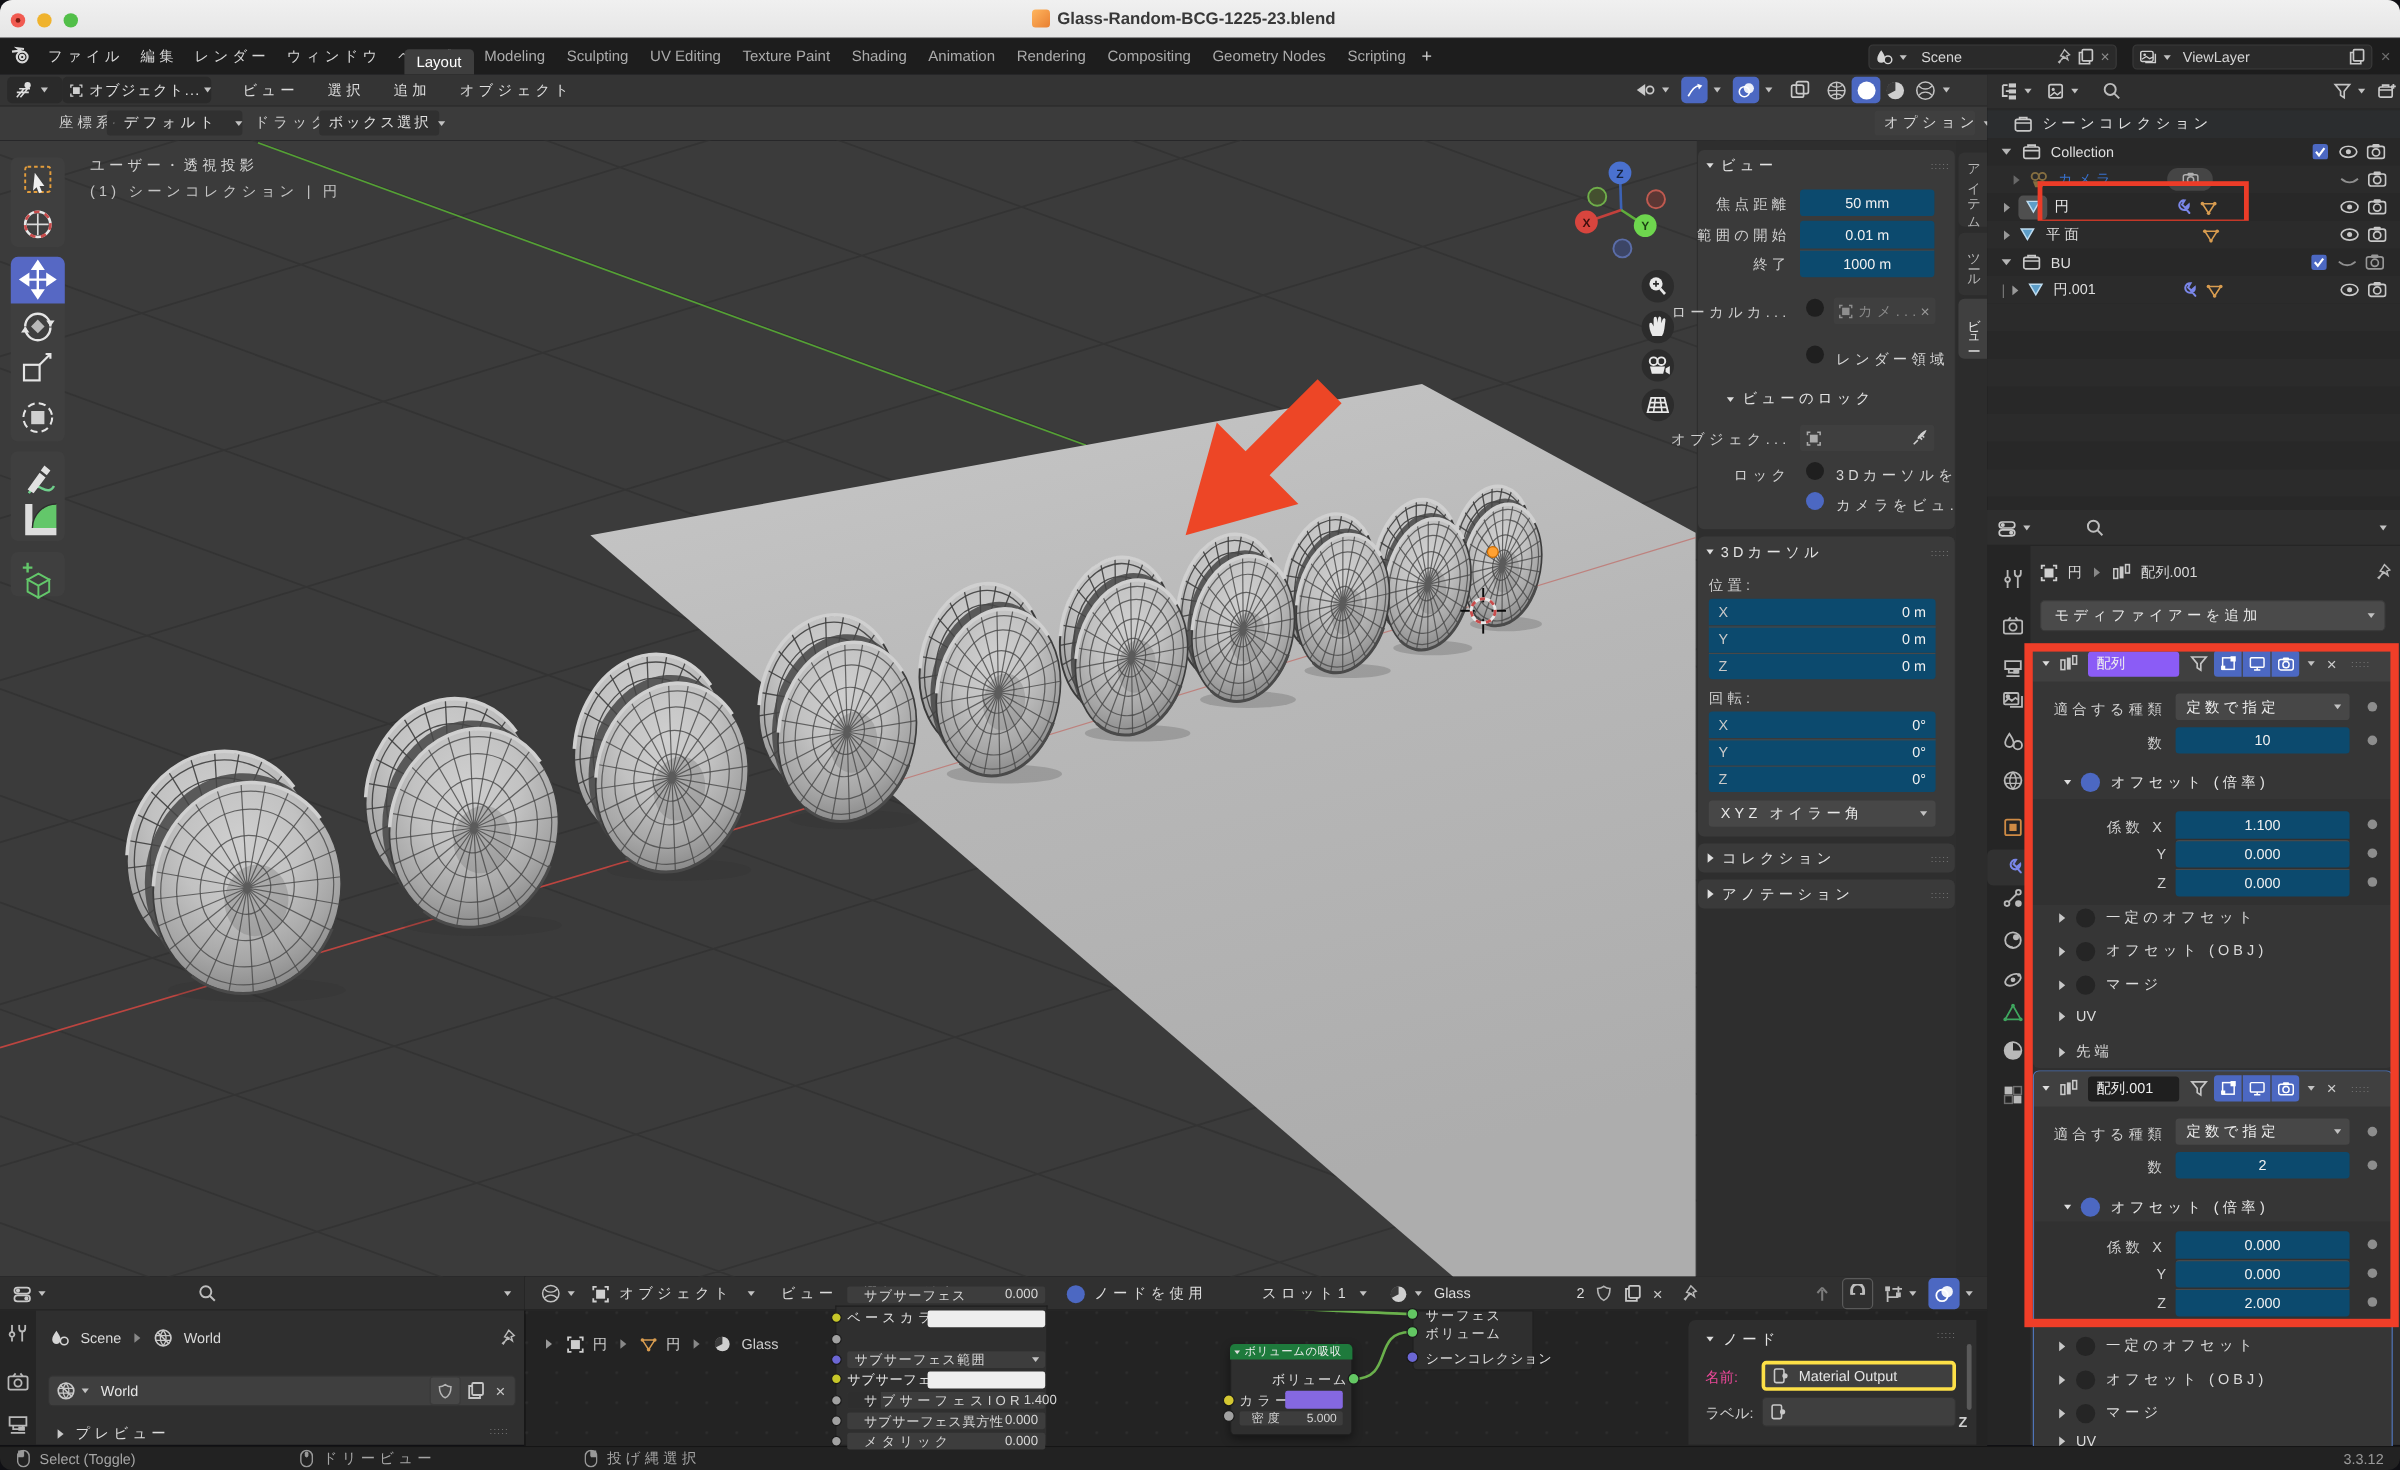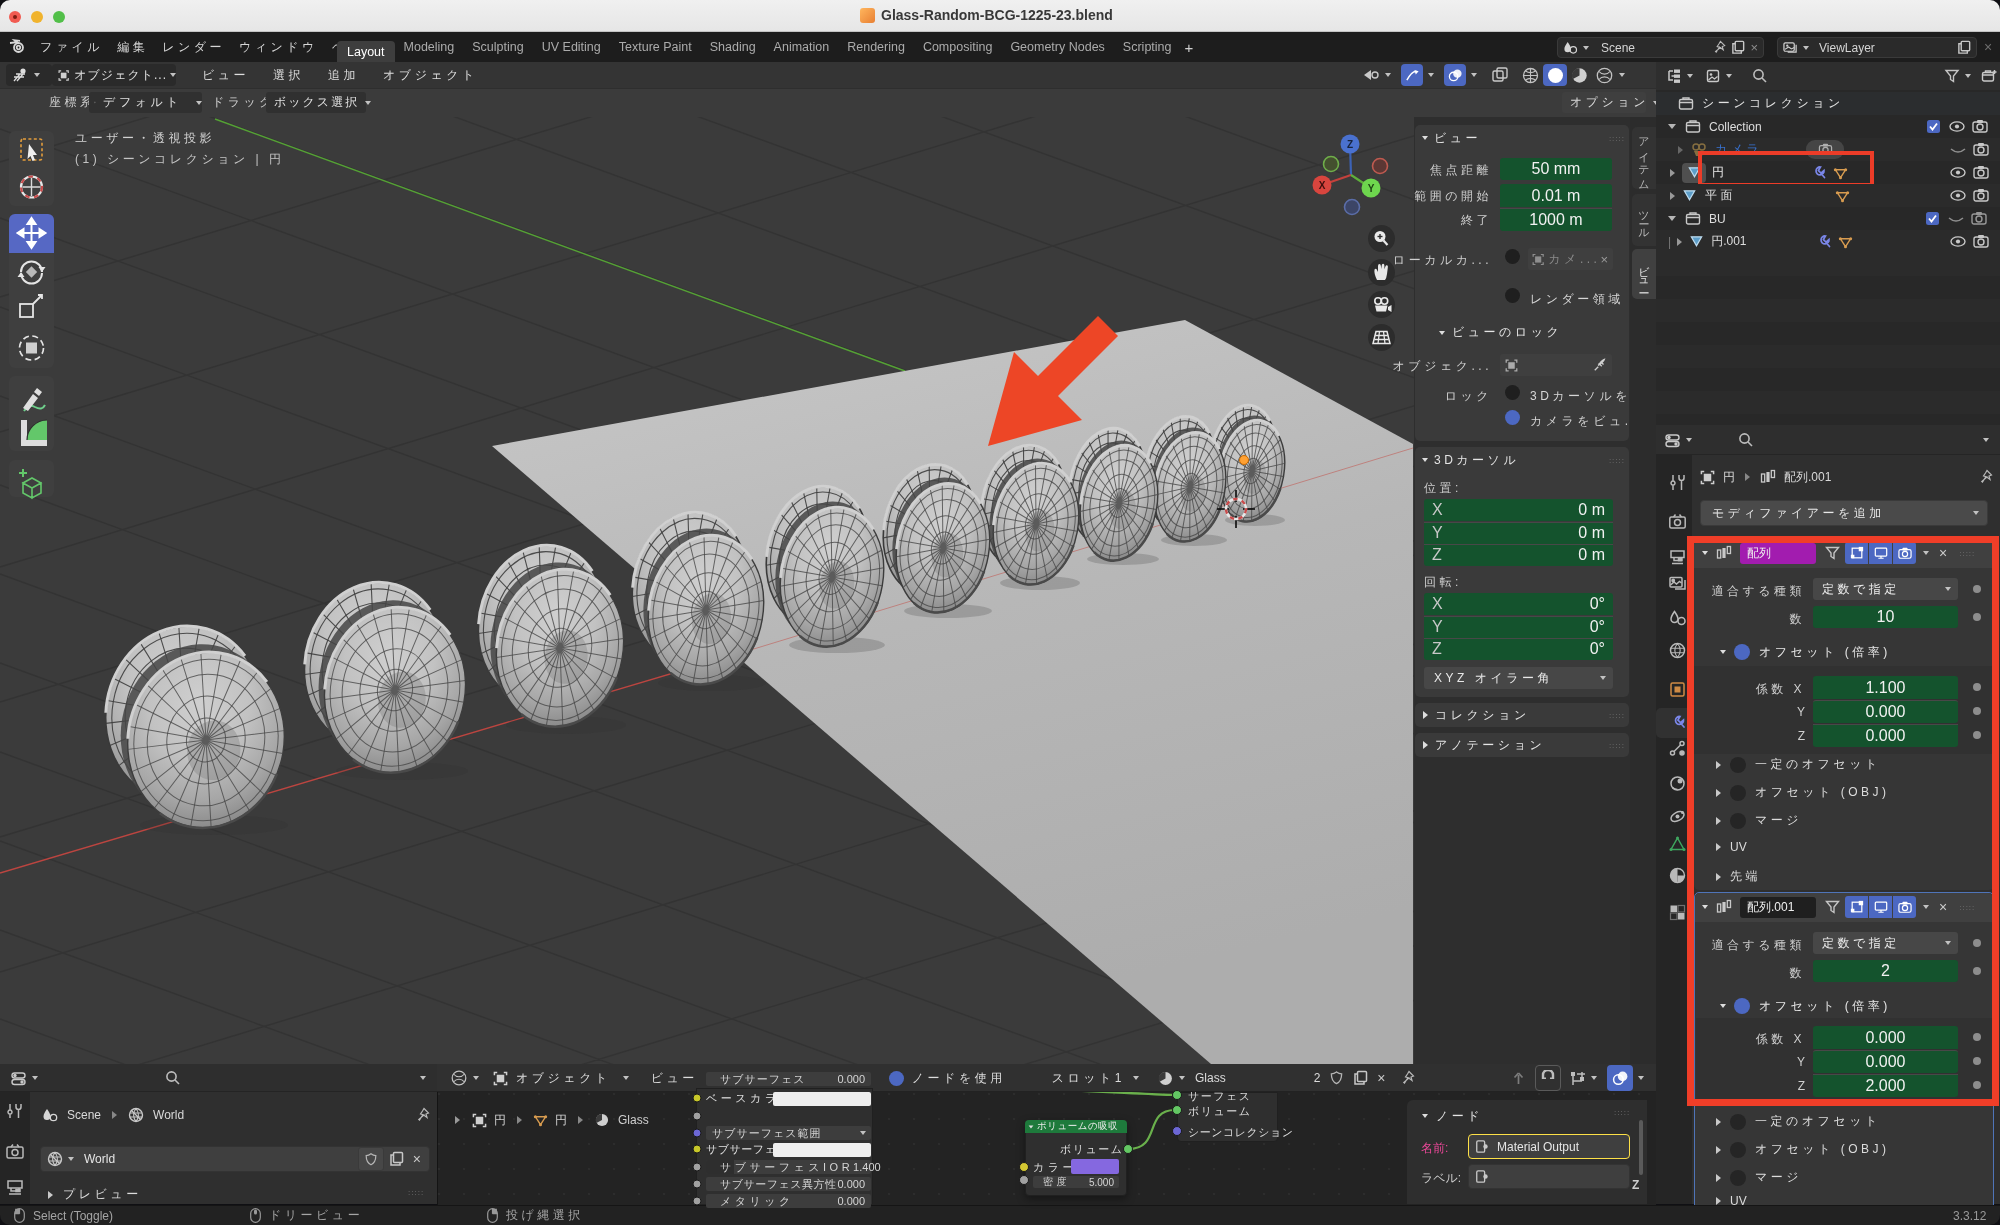--- a/index.html
+++ b/index.html
@@ -4,21 +4,21 @@
 *{margin:0;padding:0;box-sizing:border-box}
 html,body{width:2000px;height:1225px;overflow:hidden;background:#101014}
 body{font-family:"Liberation Sans",sans-serif;position:relative;font-size:12px;
 -webkit-font-smoothing:antialiased}
 .abs{position:absolute}
 .jp{letter-spacing:3.5px}
 .row{display:flex;align-items:center;white-space:nowrap}
 .chev{width:0;height:0;border-left:3.5px solid transparent;border-right:3.5px solid transparent;border-top:4.5px solid #c2c2c2;display:inline-block;margin-left:5px}
 .tri-r{width:0;height:0;border-top:4px solid transparent;border-bottom:4px solid transparent;border-left:5px solid #999;display:inline-block}
 .tri-d{width:0;height:0;border-left:4px solid transparent;border-right:4px solid transparent;border-top:5px solid #b5b5b5;display:inline-block}
-.fld{background:#14532d;border-radius:3px;color:#f1f1f1;display:flex;align-items:center;justify-content:center;font-size:16px}
+.fld{background:#0c4a6e;border-radius:3px;color:#f1f1f1;display:flex;align-items:center;justify-content:center;font-size:12px}
 .lblr{color:#cfcfcf;text-align:right;font-size:12px;overflow:hidden;white-space:nowrap}
 .dot{width:8px;height:8px;border-radius:50%;background:#8d8d8d}
 .ddot{width:15px;height:15px;border-radius:50%;background:#1f1f1f}
 .bdot{width:15px;height:15px;border-radius:50%;background:#4c68c2}
 svg.ic{display:inline-block;vertical-align:middle}
 .panhdr{color:#e4e4e4;font-size:12px}
 .grip{color:#787878;font-size:8px;letter-spacing:1px}
 </style></head>
 <body>
 <svg width="0" height="0" style="position:absolute">
@@ -1048,21 +1048,21 @@
 <div class="abs" style="left:1694px;top:538px;width:300px;height:352px;background:#363636;border-radius:5px"></div>
 <div class="abs" style="left:1694px;top:538px;width:300px;height:30px;background:#404040;border-radius:5px 5px 0 0"></div>
 <div class="abs row" style="left:1702px;top:538px;height:30px">
 <span class="chev" style="margin:0;border-top-color:#dedede"></span>
     <span style="width:8px"></span>
 <svg class="ic" width="16" height="16" viewBox="0 0 16 16">
       <rect x="1.5" y="5" width="3.2" height="8" fill="none" stroke="#c9c9c9" stroke-width="1.3"></rect>
       <rect x="6.4" y="3" width="3.2" height="10" fill="#c9c9c9"></rect>
       <rect x="11.3" y="1.5" width="3.2" height="7" fill="none" stroke="#c9c9c9" stroke-width="1.3"></rect>
     </svg>
-<span class="row" style="margin-left:8px;width:76px;height:21px;background:#a21caf;border-radius:3px;color:#efefef;padding-left:7px">配列</span>
+<span class="row" style="margin-left:8px;width:76px;height:21px;background:#8b5cf6;border-radius:3px;color:#efefef;padding-left:7px">配列</span>
 <span style="width:8px"></span>
 <svg class="ic" width="17" height="16" viewBox="0 0 16 16">
       <use href="#funnel"></use>
     </svg>
     <span style="width:4px"></span>
 <span class="row" style="width:23px;height:22px;background:#4c68c2;border-radius:3px 0 0 3px;justify-content:center">
       <svg width="14" height="14" viewBox="0 0 16 16">
         <rect x="2.5" y="2.5" width="11" height="11" fill="none" stroke="#fff" stroke-width="1.4"></rect>
         <rect x="10" y="1" width="5" height="5" fill="#fff"></rect>
         <rect x="1" y="10" width="4" height="4" fill="#fff"></rect>
@@ -1492,21 +1492,21 @@
 <circle cx="7" cy="46" r="4.5" fill="#6c67d5" stroke="#1a1a1a"></circle>
   </svg>
 
 <div class="abs" style="left:1407px;top:1100px;width:240px;height:104px;background:#2e2e2e;border-radius:6px 0 0 0"></div>
 <div class="abs row" style="left:1417px;top:1106px;height:20px">
     <span class="chev" style="margin-right:8px;border-top-color:#dedede"></span>
     <span class="panhdr jp">ノード</span>
   </div>
 <div class="abs grip" style="left:1614px;top:1108px">:::::</div>
 <div class="abs" style="left:1421px;top:1140px;color:#ec4899">名前:</div>
-<div class="abs row" style="left:1468px;top:1134px;width:162px;height:25px;background:#3f3f3f;border-radius:4px;border:1px solid #fde047;color:#e5e5e5">
+<div class="abs row" style="left:1468px;top:1134px;width:162px;height:25px;background:#3f3f3f;border-radius:4px;border:3px solid #fde047;color:#e5e5e5">
 <svg class="ic" style="margin-left:6px" width="14" height="15" viewBox="0 0 16 16">
       <rect x="2" y="1.5" width="9" height="13" rx="1.5" fill="none" stroke="#c9c9c9" stroke-width="1.5"></rect>
       <circle cx="12" cy="8" r="2.5" fill="#c9c9c9"></circle>
     </svg>
 <span style="margin-left:8px">Material Output</span>
   </div>
 <div class="abs" style="left:1421px;top:1170px;color:#cfcfcf">ラベル:</div>
 <div class="abs row" style="left:1468px;top:1164px;width:162px;height:25px;background:#3f3f3f;border-radius:4px;border:1px solid #333">
 <svg class="ic" style="margin-left:6px" width="14" height="15" viewBox="0 0 16 16">
       <rect x="2" y="1.5" width="9" height="13" rx="1.5" fill="none" stroke="#c9c9c9" stroke-width="1.5"></rect>

